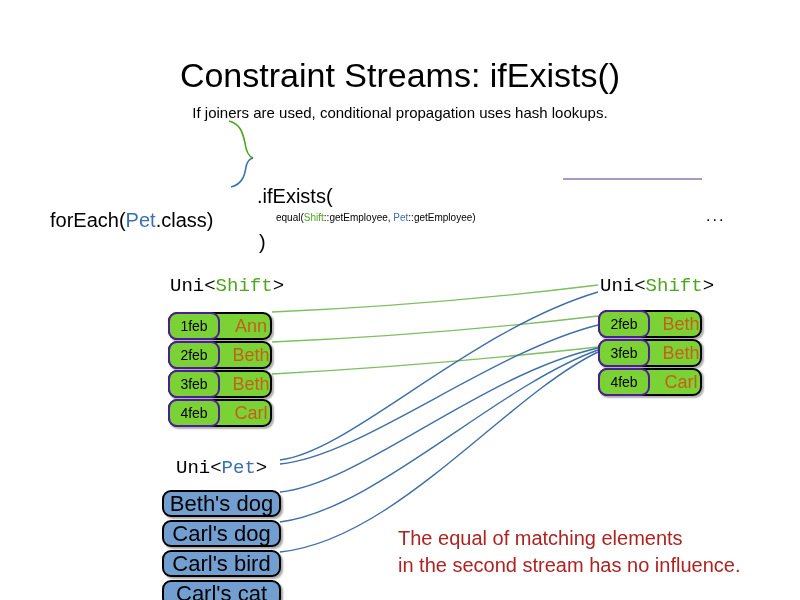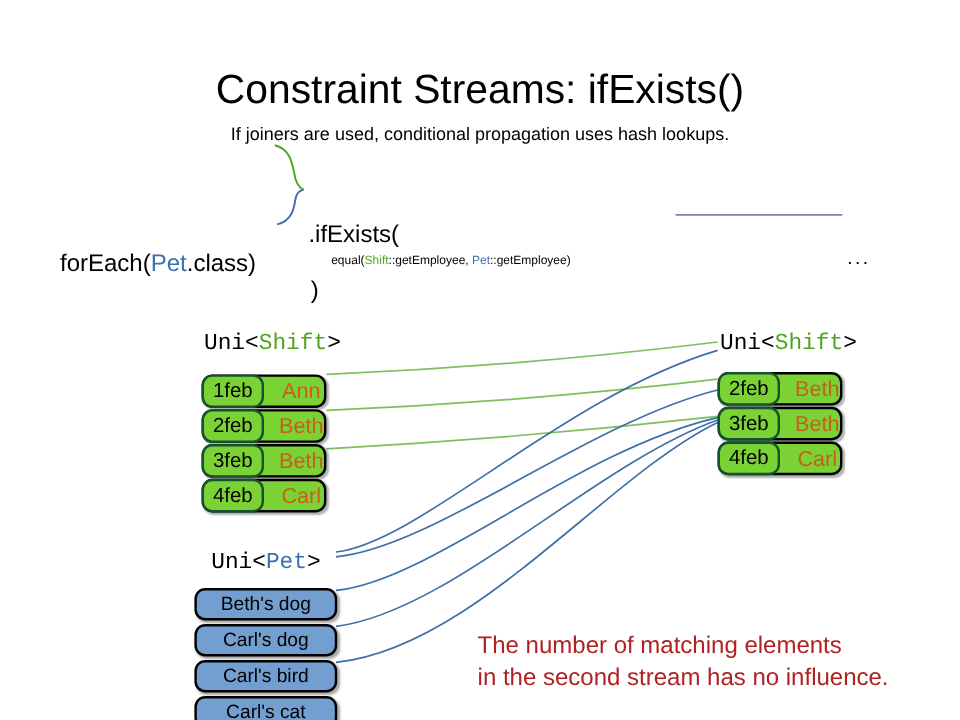--- a/index.html
+++ b/index.html
@@ -37,32 +37,32 @@
 
   .shift-table{display:flex;flex-direction:column;gap:1px;width:104px;z-index:2;}
   .shift-left{left:168px;top:272px;}
   .shift-right{left:598px;top:270px;}
   .shift-row{
     display:flex;height:28px;box-sizing:border-box;background:var(--shift_green_fill);
     border:2px solid #000;border-radius:9px;box-shadow:1.5px 1.5px 1.5px rgba(0,0,0,0.3);
   }
   .date-chip{
     flex:0 0 52px;margin:-2px 0 -2px -2px;height:calc(100% + 4px);box-sizing:border-box;
-    background:var(--shift_green_fill);border:2px solid #14532d;border-radius:9px;
-    display:flex;align-items:center;justify-content:center;font-size:17px;
+    background:var(--shift_green_fill);border:2px solid #4c1d95;border-radius:9px;
+    display:flex;align-items:center;justify-content:center;font-size:14px;
   }
   .emp-name{flex:1;display:flex;align-items:center;justify-content:center;
     color:var(--employee_orange);font-size:18px;padding-left:12px;}
 
   .pet-table{display:flex;flex-direction:column;gap:3px;width:119px;z-index:2;}
   .pet-left{left:162px;top:450px;}
   .pet-row{
     height:27px;box-sizing:border-box;background:var(--pet_blue_fill);
     border:2px solid #000;border-radius:9px;display:flex;align-items:center;justify-content:center;
-    font-size:16px;box-shadow:2px 2px 2px rgba(0,0,0,0.35);
+    font-size:22px;box-shadow:2px 2px 2px rgba(0,0,0,0.35);
   }
 
   .note{left:398px;top:485px;color:var(--note_red);font-size:20px;line-height:27px;z-index:2;}
 </style>
 </head>
 <body>
 
 <div class="slide">
 
   <div class="abs slide-title">Constraint Streams: ifExists()</div>
@@ -135,17 +135,17 @@
   <div class="abs uni-label uni-pet"><span>Uni&lt;</span><span class="tok-pet">Pet</span><span>&gt;</span></div>
 
   <div class="abs pet-table pet-left">
     <div class="pet-row">Beth's dog</div>
     <div class="pet-row">Carl's dog</div>
     <div class="pet-row">Carl's bird</div>
     <div class="pet-row">Carl's cat</div>
   </div>
 
   <div class="abs note">
-    <div>The number of matching elements</div>
+    <div>The equal of matching elements</div>
     <div>in the second stream has no influence.</div>
   </div>
 
 </div>
 
 </body></html>

